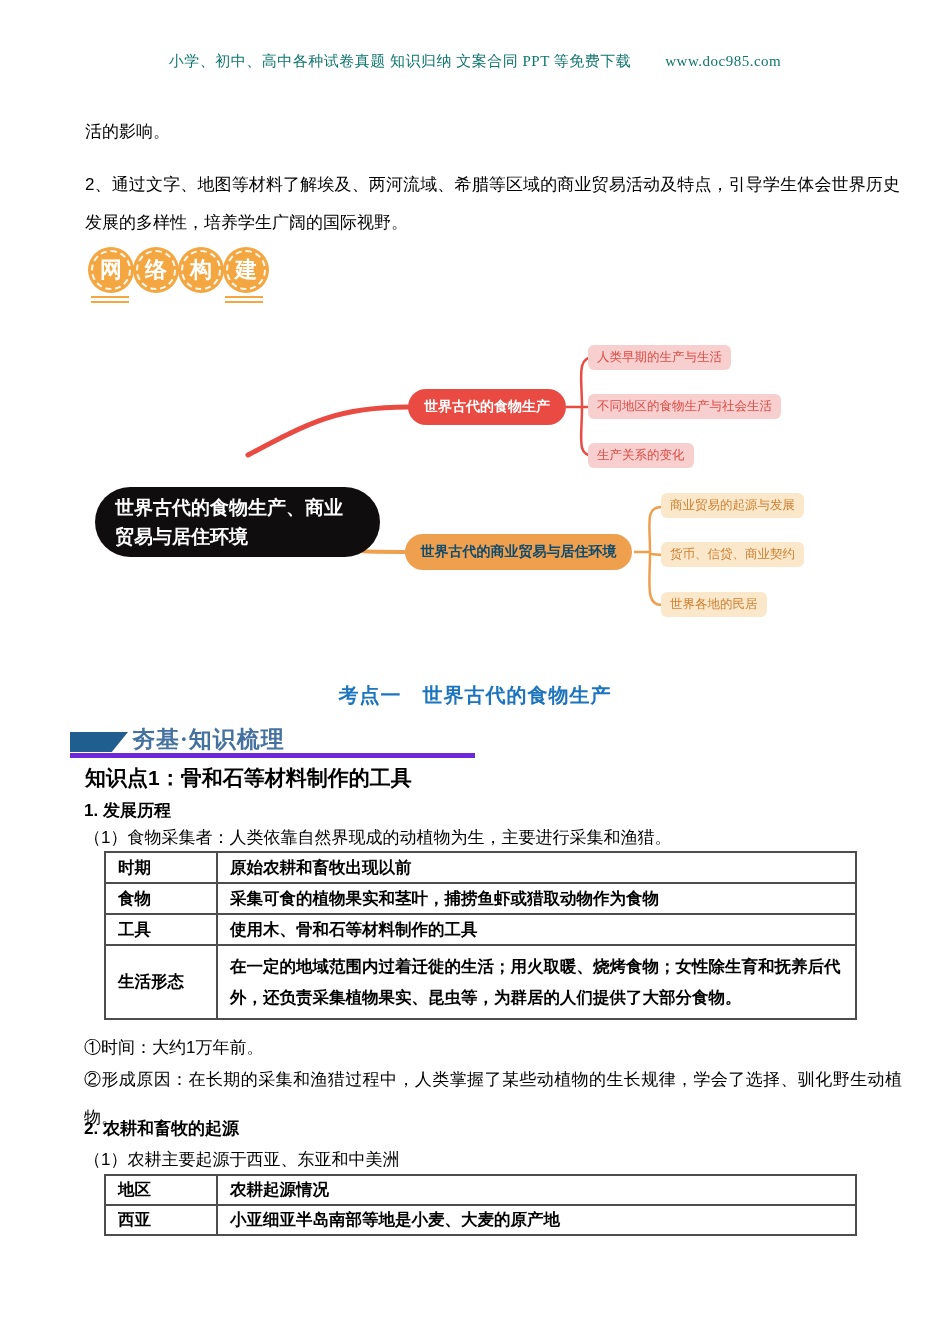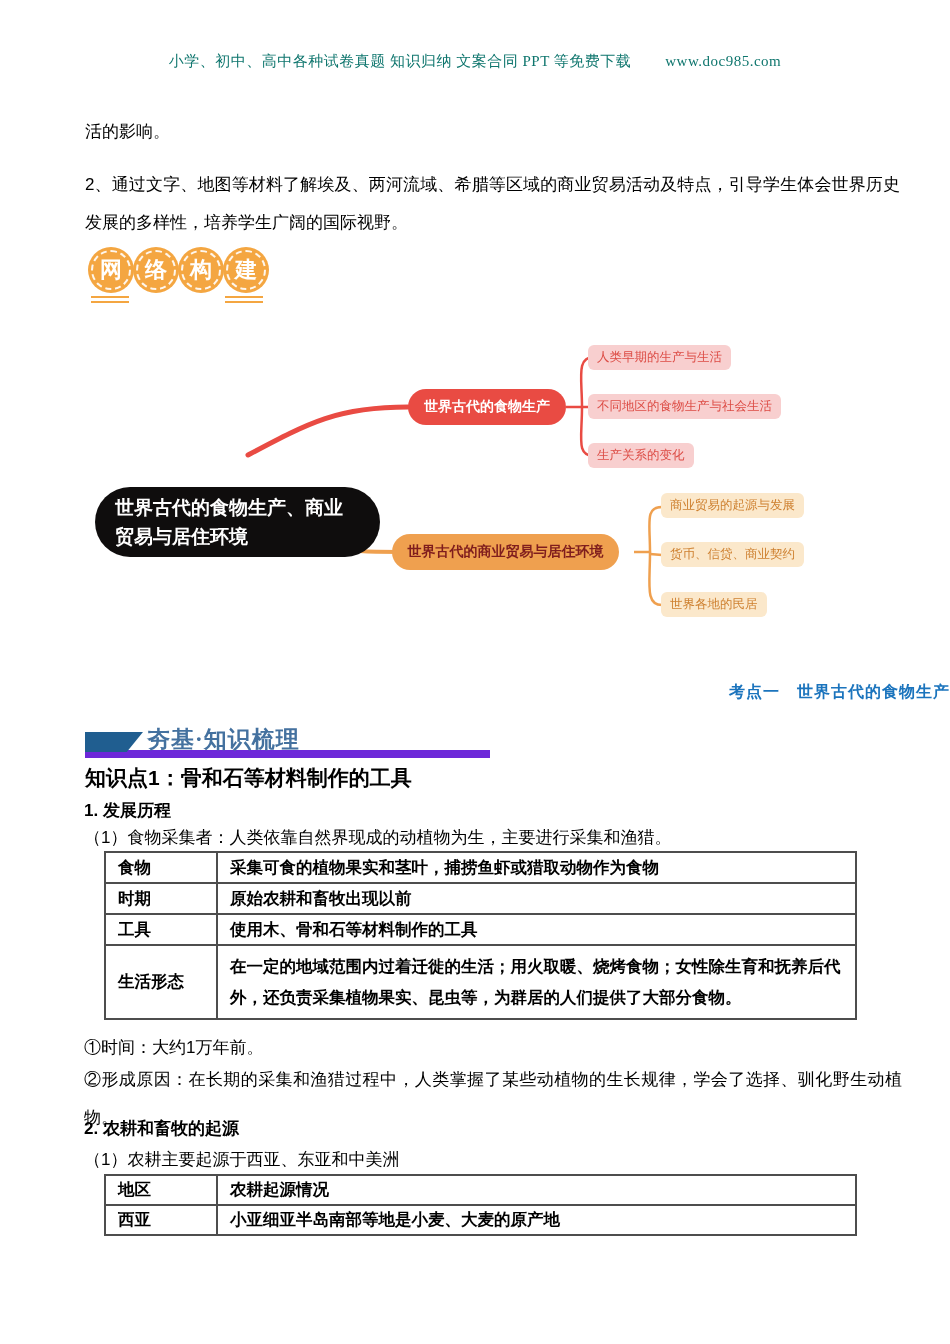--- a/index.html
+++ b/index.html
@@ -44,40 +44,40 @@
     background:#0f0d0d; border-radius:35px; color:#fff;
     display:flex; align-items:center; justify-content:center; text-align:left;
     font-size:19px; font-weight:bold; line-height:29px; padding:0 20px;margin-top:44px;
   }
   .node-branch {
     position:absolute; height:36px; border-radius:18px; color:#fff;
     display:flex; align-items:center; justify-content:center;
     font-size:14px; font-weight:bold; white-space:nowrap;
   }
   .node-branch1 { left:408px; top:59px;  width:158px; background:#E94B43; }
-  .node-branch2 { left:392px; top:204px; width:227px; background:#EFA04F; color:#7f1d1d; }
+  .node-branch2 { left:405px; top:204px; width:227px; background:#EFA04F; color:#0c4a6e; }
   .leaf {
     position:absolute; font-size:12.5px; padding:5px 9px; border-radius:6px;
     white-space:nowrap; line-height:15px;
   }
   .leaf-pink  { background:#F8CFCF; color:#DC4C45;text-align:right; }
   .leaf-cream { background:#FBE8CB; color:#CE8030; }
   .leaf1 { left:588px; top:15px; }
   .leaf2 { left:588px; top:64px; }
   .leaf3 { left:588px; top:113px; }
   .leaf4 { left:661px; top:163px; }
   .leaf5 { left:661px; top:212px; }
   .leaf6 { left:661px; top:262px; }
   
   .kaodian {
-    position:absolute; top:682px; left:0; width:100%; text-align:right;
-    color:#1B74BD; font-size:16px; font-weight:bold; letter-spacing:1px;
-  }
-  .subheader { position:absolute; top:724px; left:85px; width:405px;
-               border-bottom:8px solid #6d28d9; padding-bottom:8px; height:34px; }
+    position:absolute; top:682px; left:0; width:100%; text-align:center;
+    color:#1B74BD; font-size:20px; font-weight:bold; letter-spacing:1px;
+  }
+  .subheader { position:absolute; top:724px; left:70px; width:405px;
+               border-bottom:5px solid #6d28d9; padding-bottom:8px; height:34px; }
   .trapezoid {
     position:absolute; left:0; top:8px; width:58px; height:20px; background:#205E90;
     -webkit-clip-path:polygon(0 0,100% 0,72% 100%,0 100%);
     clip-path:polygon(0 0,100% 0,72% 100%,0 100%);
   }
   .subheader-text {
     position:absolute; left:62px; top:0; color:#44719F;
     font-family:"Liberation Serif", serif; font-weight:bold; font-size:23px;
     letter-spacing:1px;
   }
@@ -169,26 +169,26 @@
   </div>
 
   <div class="zhishidian">知识点1：骨和石等材料制作的工具</div>
 
   <div class="h-bold h1">1. 发展历程</div>
   <div class="p-body p1">（1）食物采集者：人类依靠自然界现成的动植物为生，主要进行采集和渔猎。</div>
 
   <table class="table1">
     <tbody>
         <tr>
+      <td class="col-label">时期</td>
+      <td class="col-text">原始农耕和畜牧出现以前</td>
+    </tr>
+    <tr>
       <td class="col-label">食物</td>
       <td class="col-text">采集可食的植物果实和茎叶，捕捞鱼虾或猎取动物作为食物</td>
-    </tr>
-    <tr>
-      <td class="col-label">时期</td>
-      <td class="col-text">原始农耕和畜牧出现以前</td>
     </tr>
     <tr>
       <td class="col-label">工具</td>
       <td class="col-text">使用木、骨和石等材料制作的工具</td>
     </tr>
     <tr class="tall">
       <td class="col-label">生活形态</td>
       <td class="col-text">在一定的地域范围内过着迁徙的生活；用火取暖、烧烤食物；女性除生育和抚养后代外，还负责采集植物果实、昆虫等，为群居的人们提供了大部分食物。</td>
     </tr>
   </tbody>

